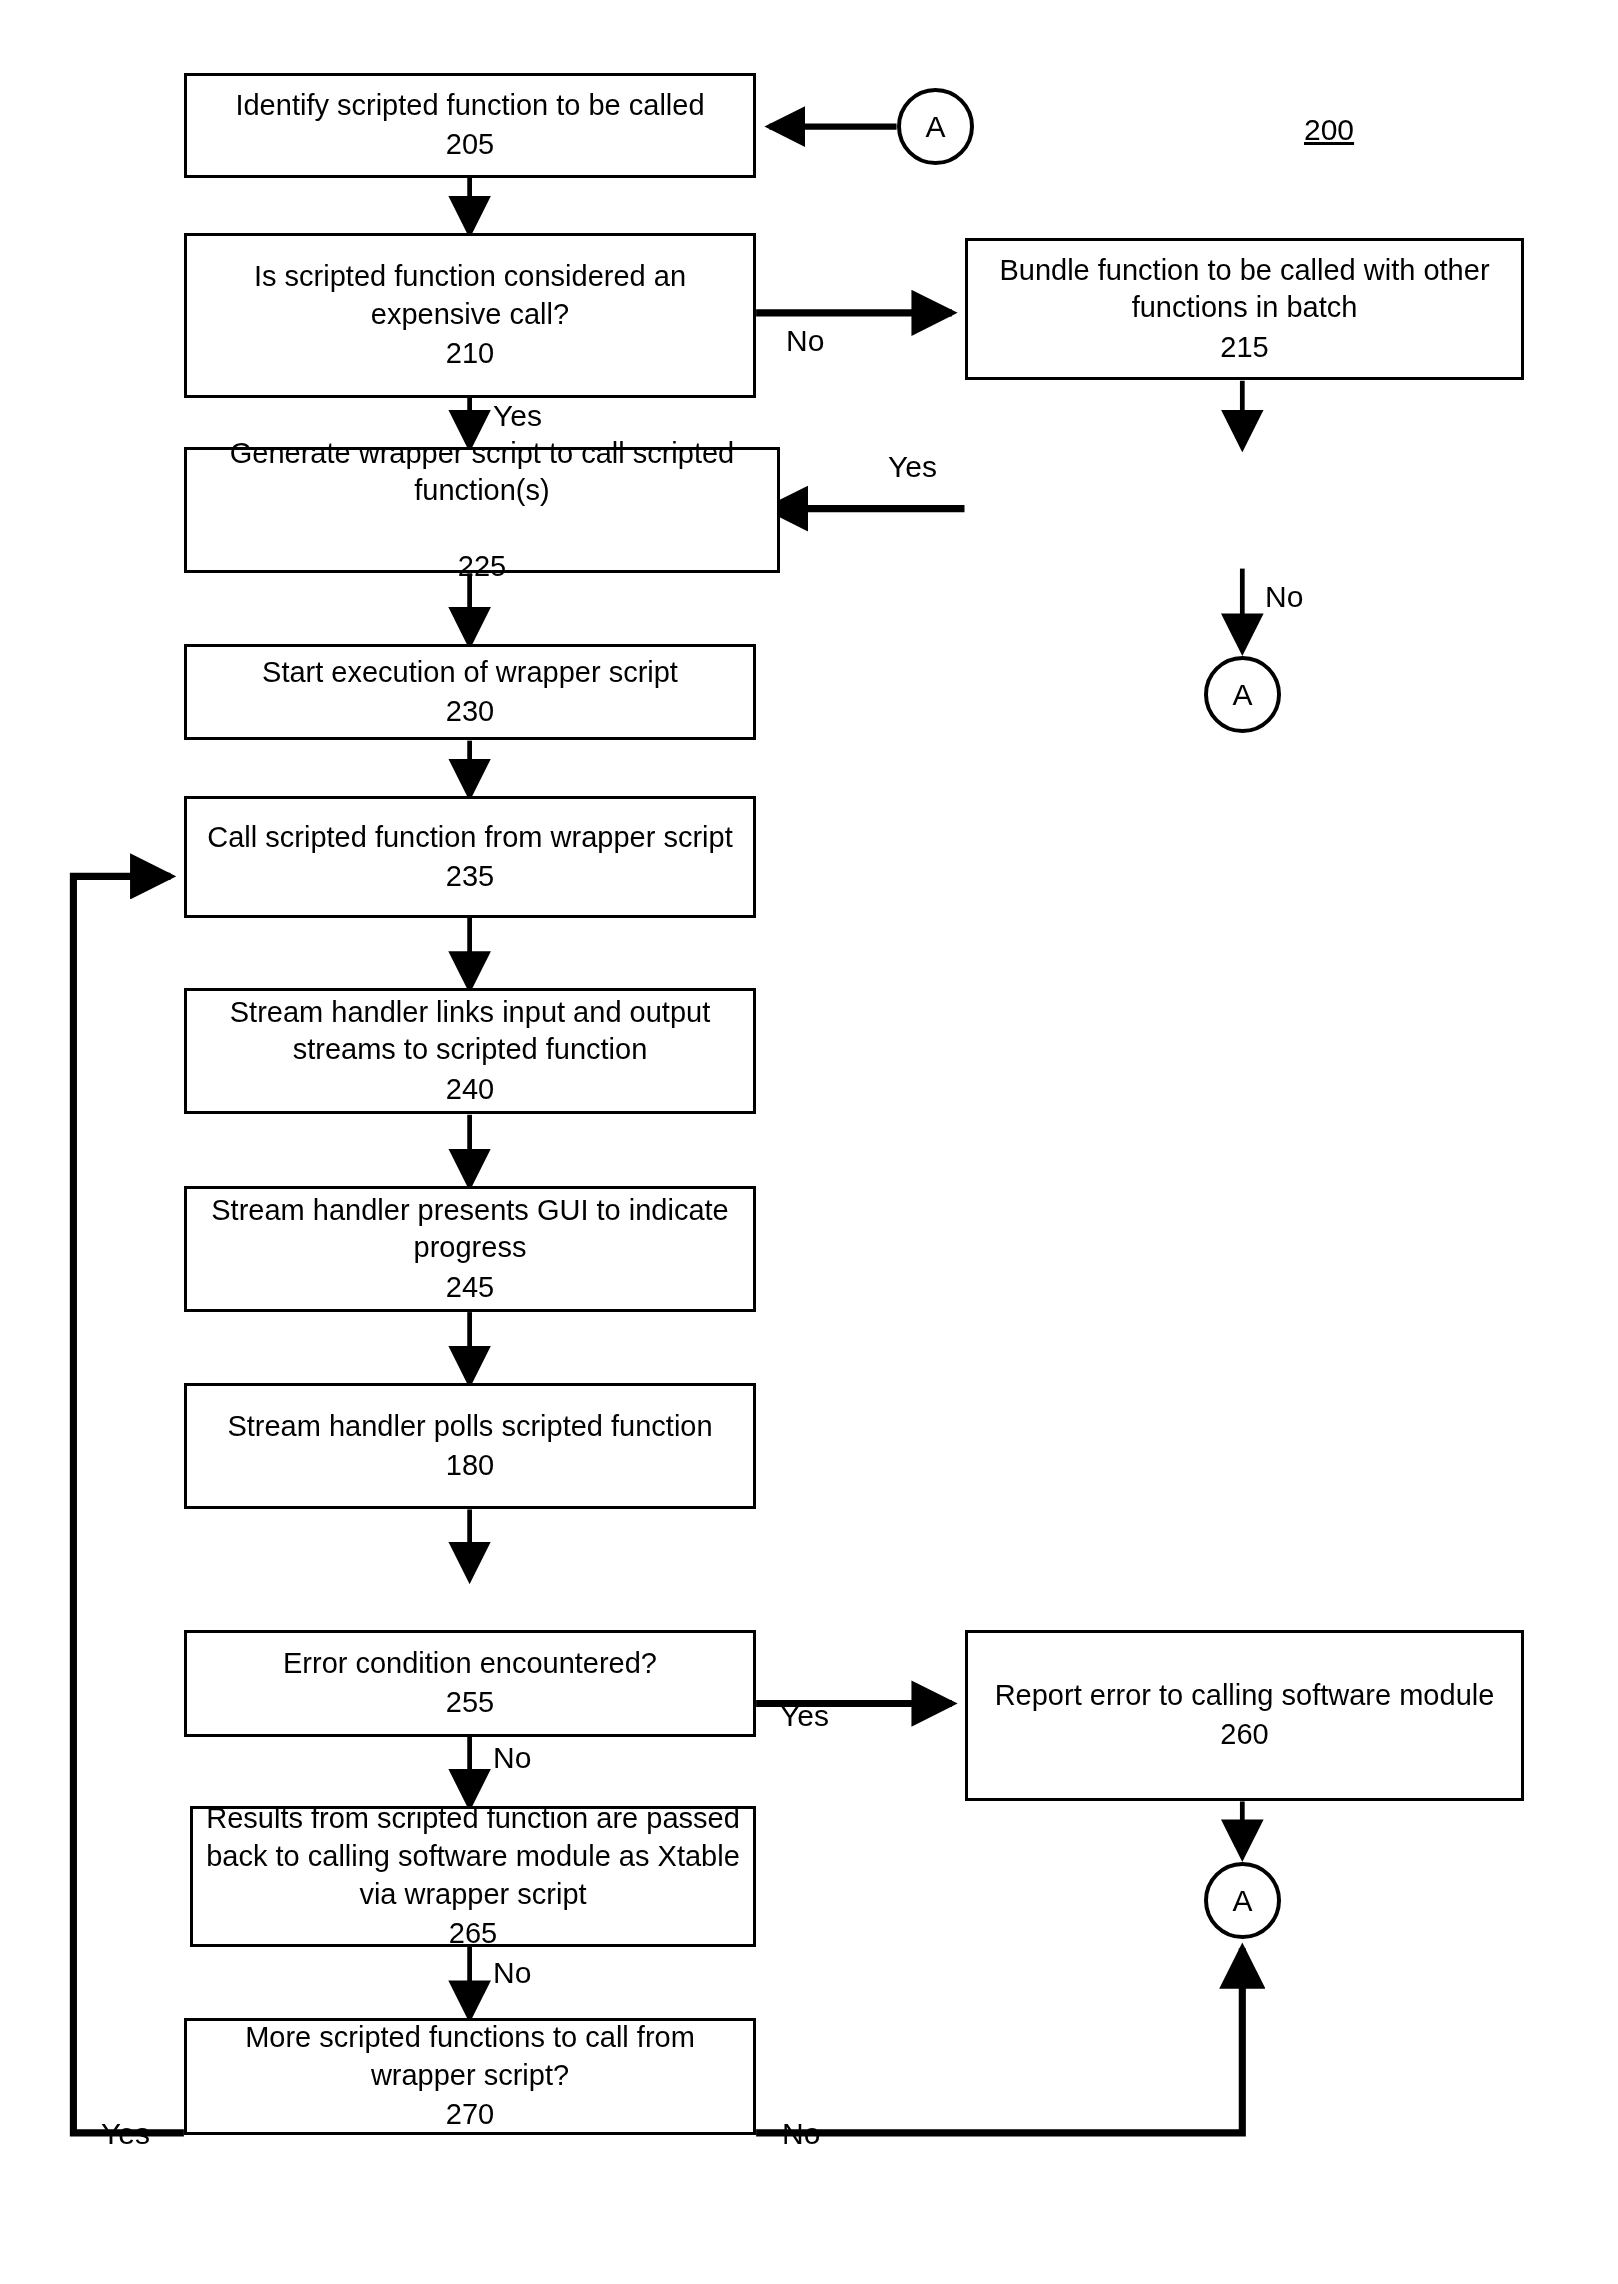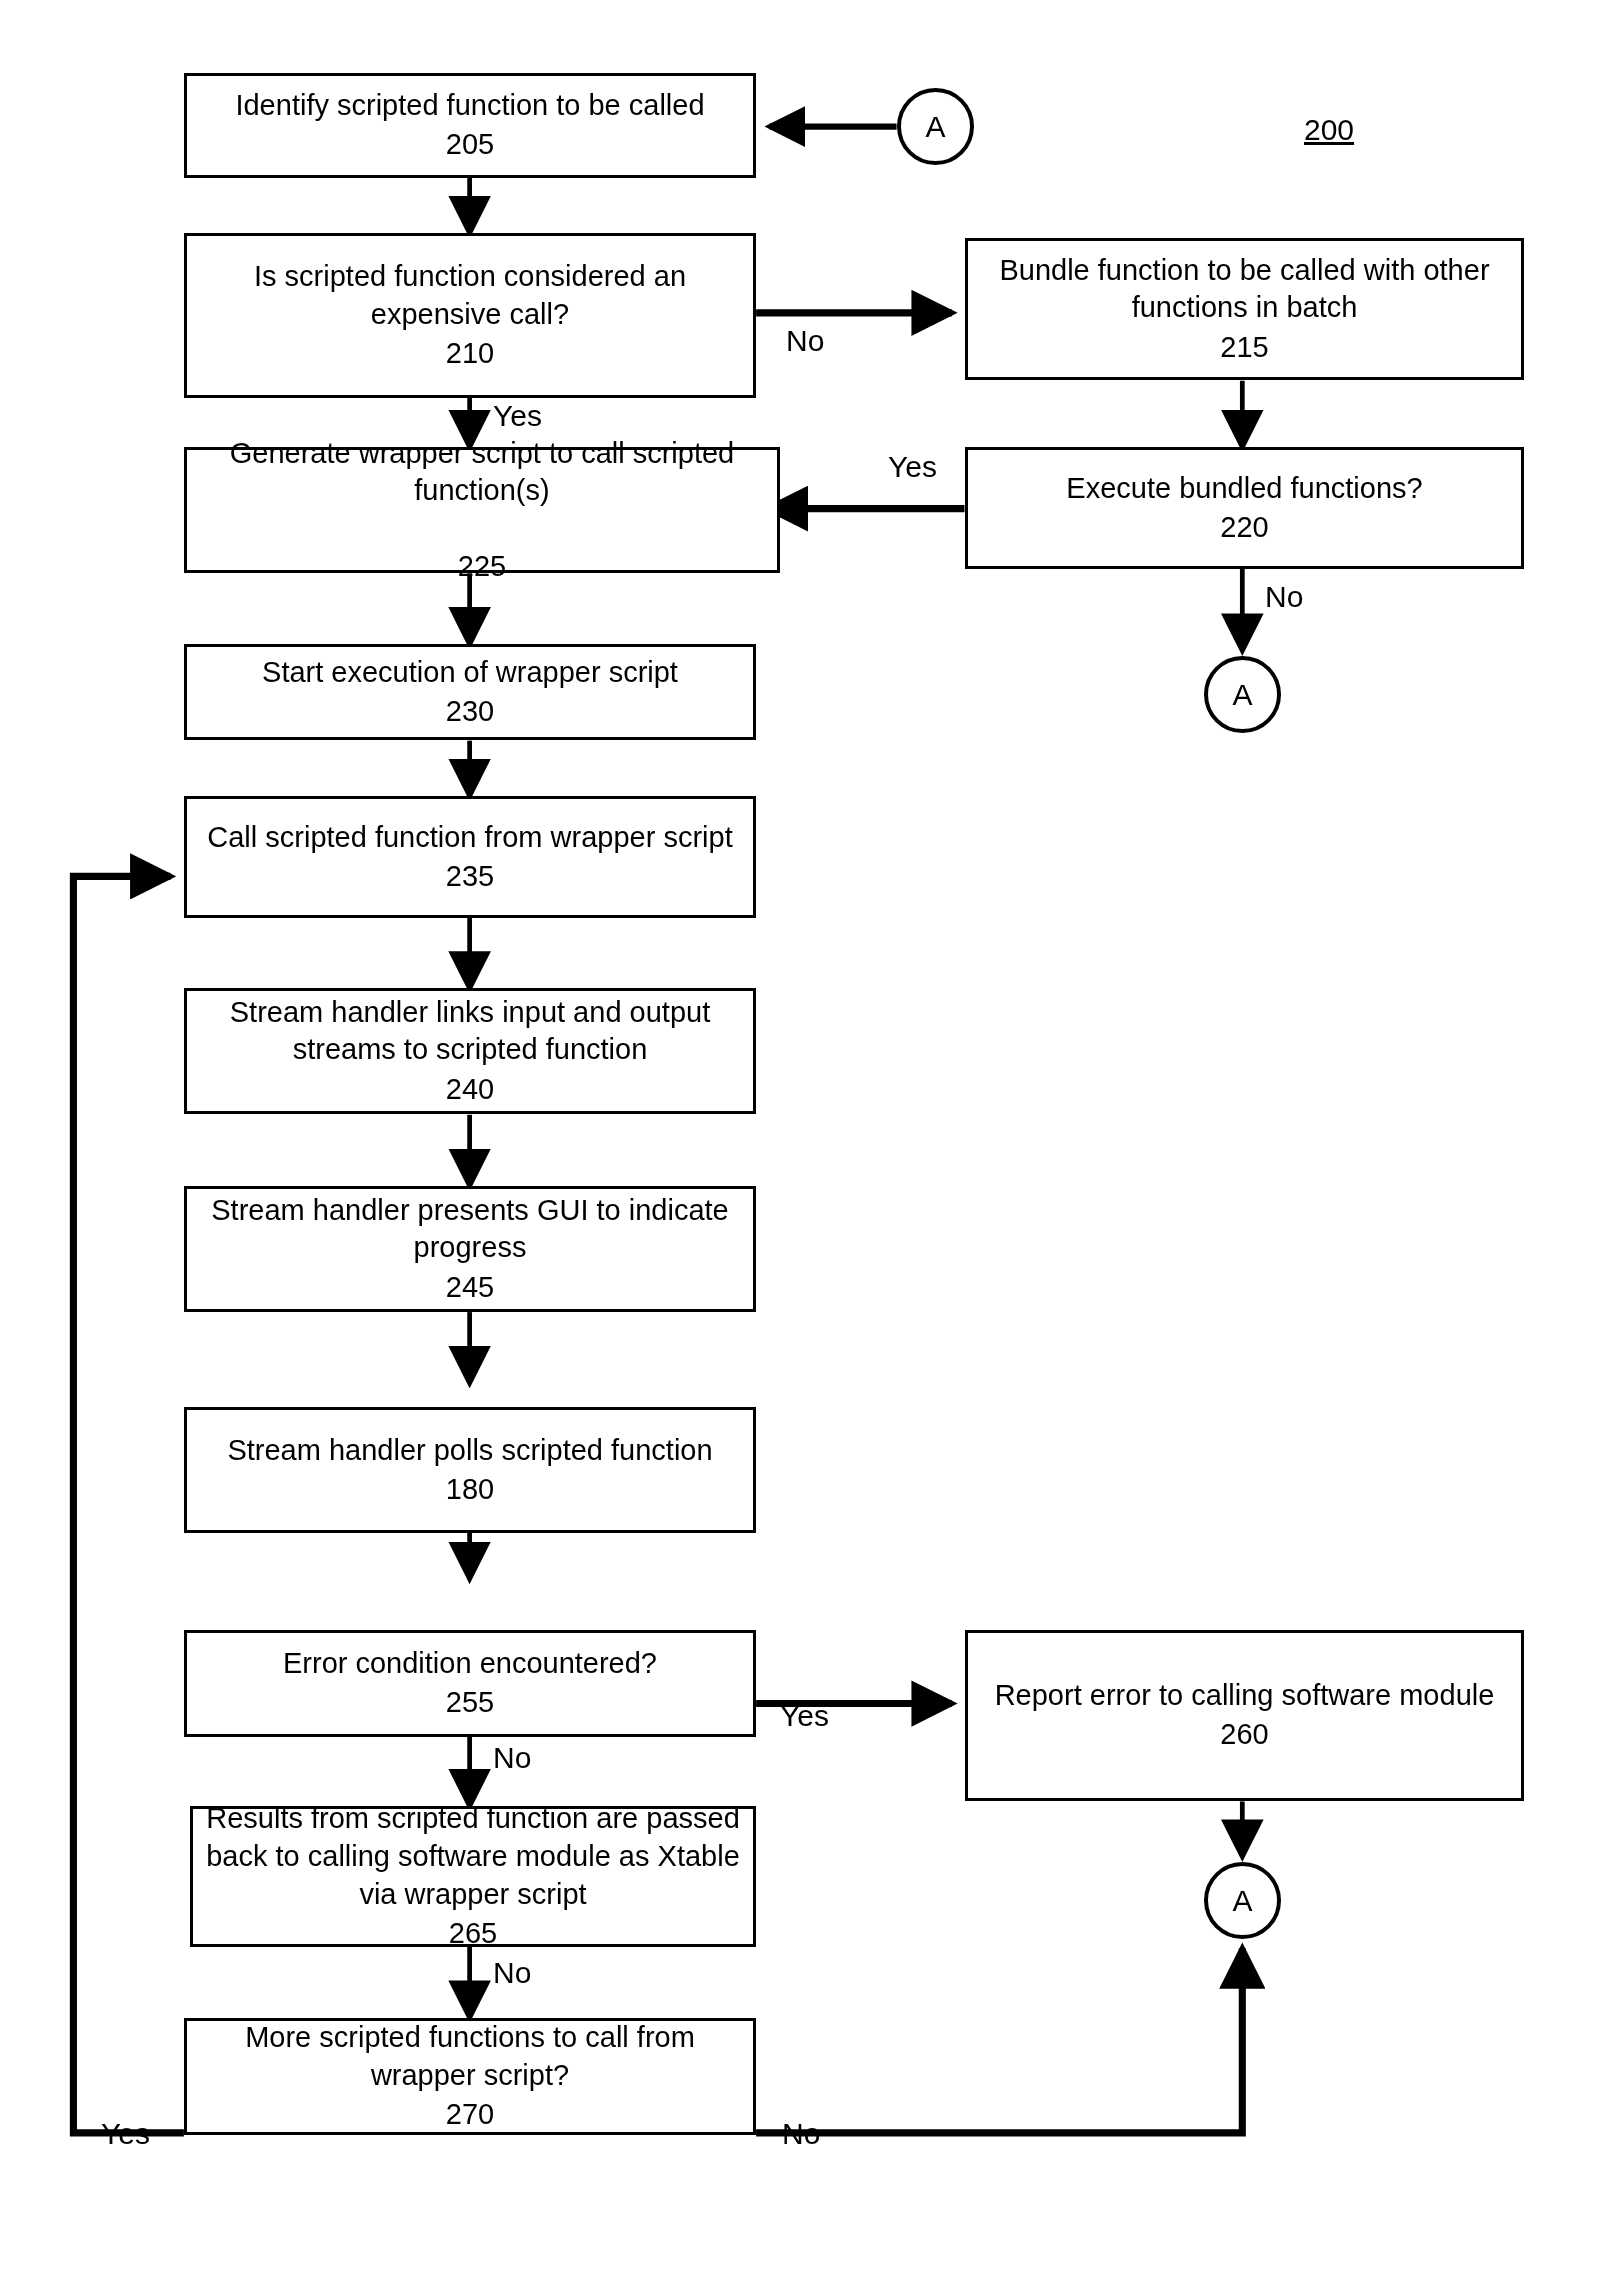--- a/index.html
+++ b/index.html
@@ -141,24 +141,20 @@
   <div class="node" style="left:184px; top:233px; width:572px; height:165px;">
     <span class="nlabel">Is scripted function considered an expensive call?</span>
     <span class="nnum">210</span>
   </div>
 
   <div class="node" style="left:965px; top:238px; width:559px; height:142px;">
     <span class="nlabel">Bundle function to be called with other functions in batch</span>
     <span class="nnum">215</span>
   </div>
 
-  <div class="node" style="left:965px; top:447px; width:559px; height:122px;">
-    <span class="nlabel">Execute bundled functions?</span>
-    <span class="nnum">220</span>
-  </div>
 
   <div class="node" style="left:184px; top:447px; width:596px; height:126px;gap:36px;">
     <span class="nlabel">Generate wrapper script to call scripted function(s)</span>
     <span class="nnum">225</span>
   </div>
 
   <div class="node" style="left:184px; top:644px; width:572px; height:96px;">
     <span class="nlabel">Start execution of wrapper script</span>
     <span class="nnum">230</span>
   </div>
@@ -171,21 +167,21 @@
   <div class="node" style="left:184px; top:988px; width:572px; height:126px;">
     <span class="nlabel">Stream handler links input and output streams to scripted function</span>
     <span class="nnum">240</span>
   </div>
 
   <div class="node" style="left:184px; top:1186px; width:572px; height:126px;">
     <span class="nlabel">Stream handler presents GUI to indicate progress</span>
     <span class="nnum">245</span>
   </div>
 
-  <div class="node" style="left:184px; top:1383px; width:572px; height:126px;margin-top:24px;">
+  <div class="node" style="left:184px; top:1383px; width:572px; height:126px;">
     <span class="nlabel">Stream handler polls scripted function</span>
     <span class="nnum">180</span>
   </div>
 
   <div class="node" style="left:184px; top:1630px; width:572px; height:107px;">
     <span class="nlabel">Error condition encountered?</span>
     <span class="nnum">255</span>
   </div>
 
   <div class="node" style="left:965px; top:1630px; width:559px; height:171px;">

